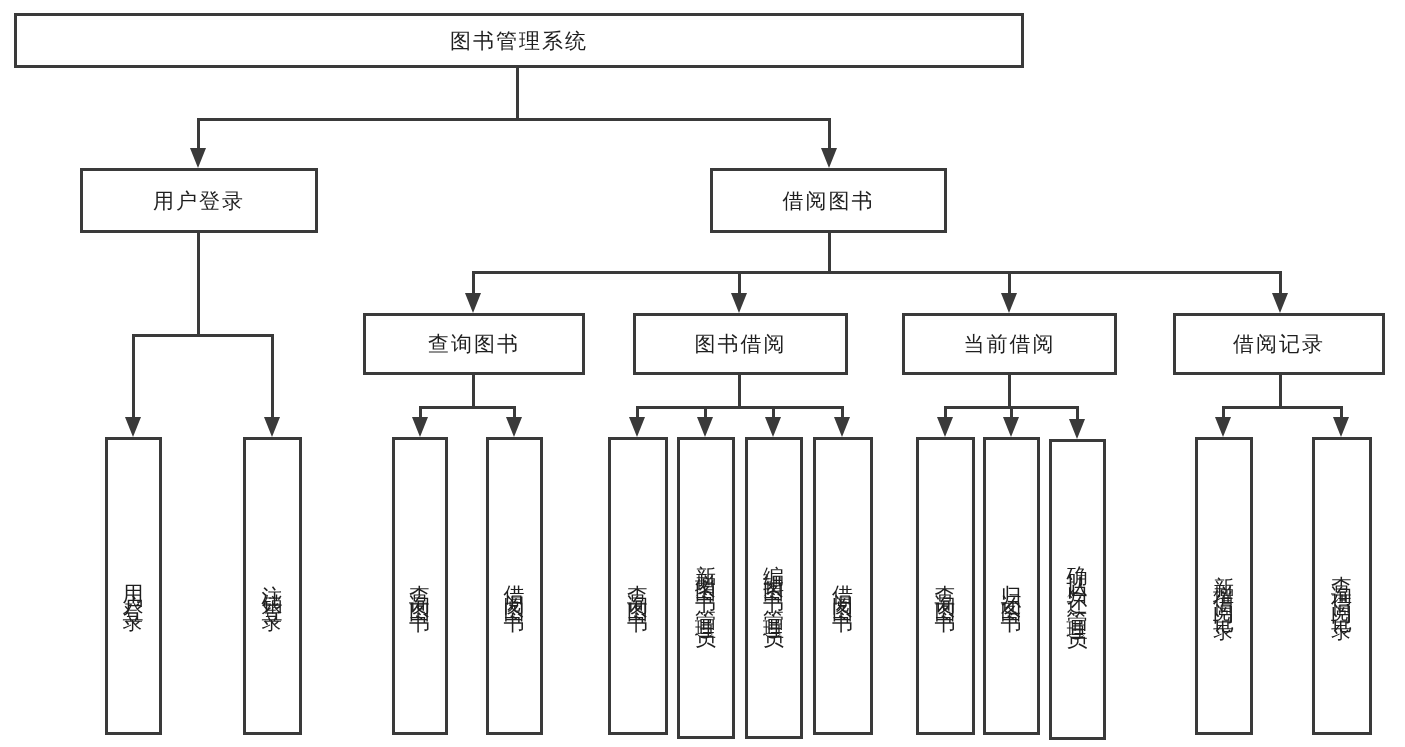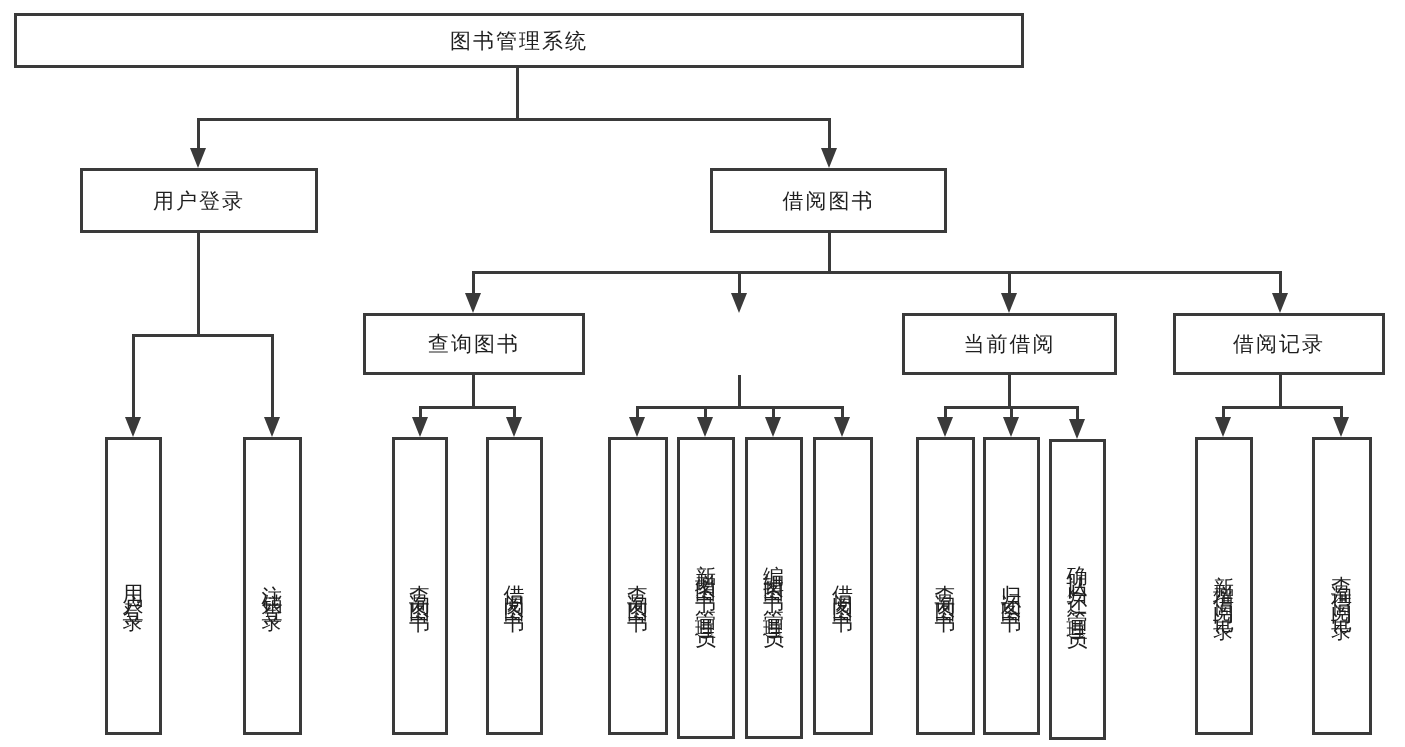--- a/index.html
+++ b/index.html
@@ -62,20 +62,21 @@
 <div id="stage">
 
   <div class="node" style="left:14px;top:13px;width:1010px;height:55px;">图书管理系统</div>
 
   <div class="node" style="left:80px;top:168px;width:238px;height:65px;">用户登录</div>
 
   <div class="node" style="left:710px;top:168px;width:237px;height:65px;">借阅图书</div>
 
   <div class="node" style="left:363px;top:313px;width:222px;height:62px;">查询图书</div>
 
+  <div class="node" style="left:633px;top:313px;width:215px;height:62px;">图书借阅</div>
 
   <div class="node" style="left:902px;top:313px;width:215px;height:62px;font-family:Liberation Mono, monospace;">当前借阅</div>
 
   <div class="node" style="left:1173px;top:313px;width:212px;height:62px;">借阅记录</div>
 
   <div class="leaf" style="left:105px;top:437px;width:57px;height:298px;">用户登录</div>
   <div class="leaf" style="left:243px;top:437px;width:59px;height:298px;">注销登录</div>
 
   <div class="leaf" style="left:392px;top:437px;width:56px;height:298px;">查询图书</div>
   <div class="leaf" style="left:486px;top:437px;width:57px;height:298px;">借阅图书</div>

